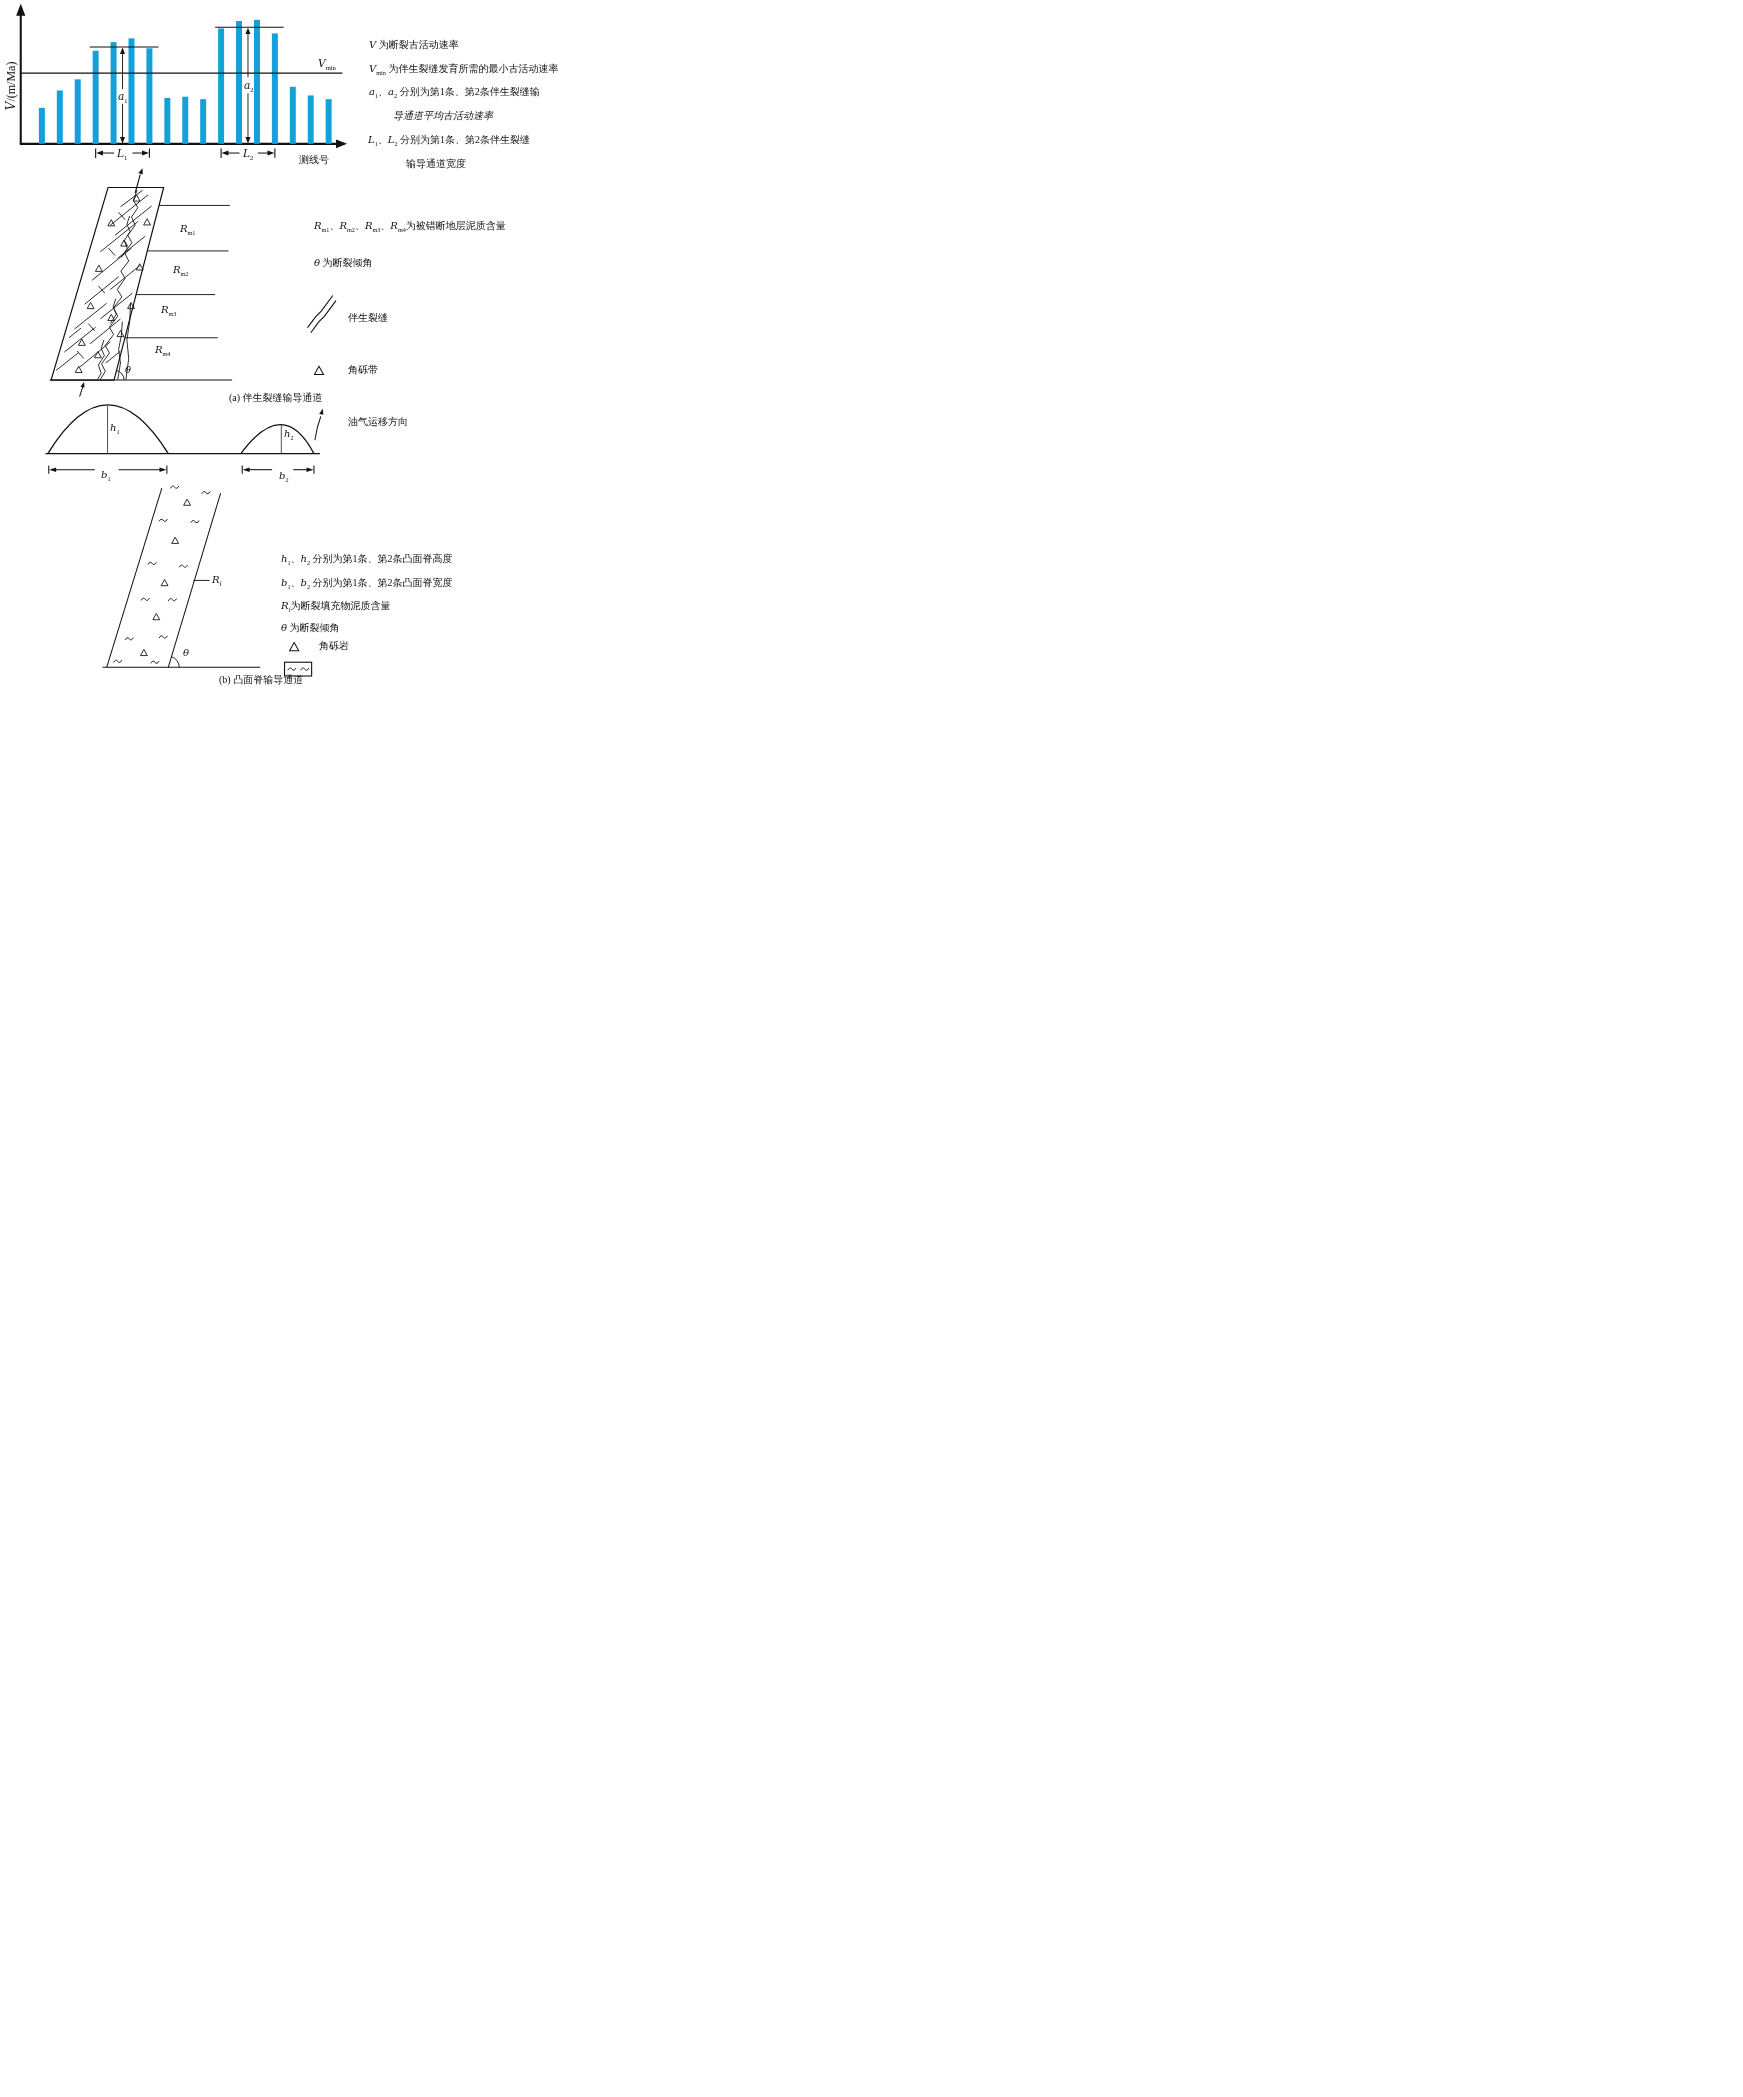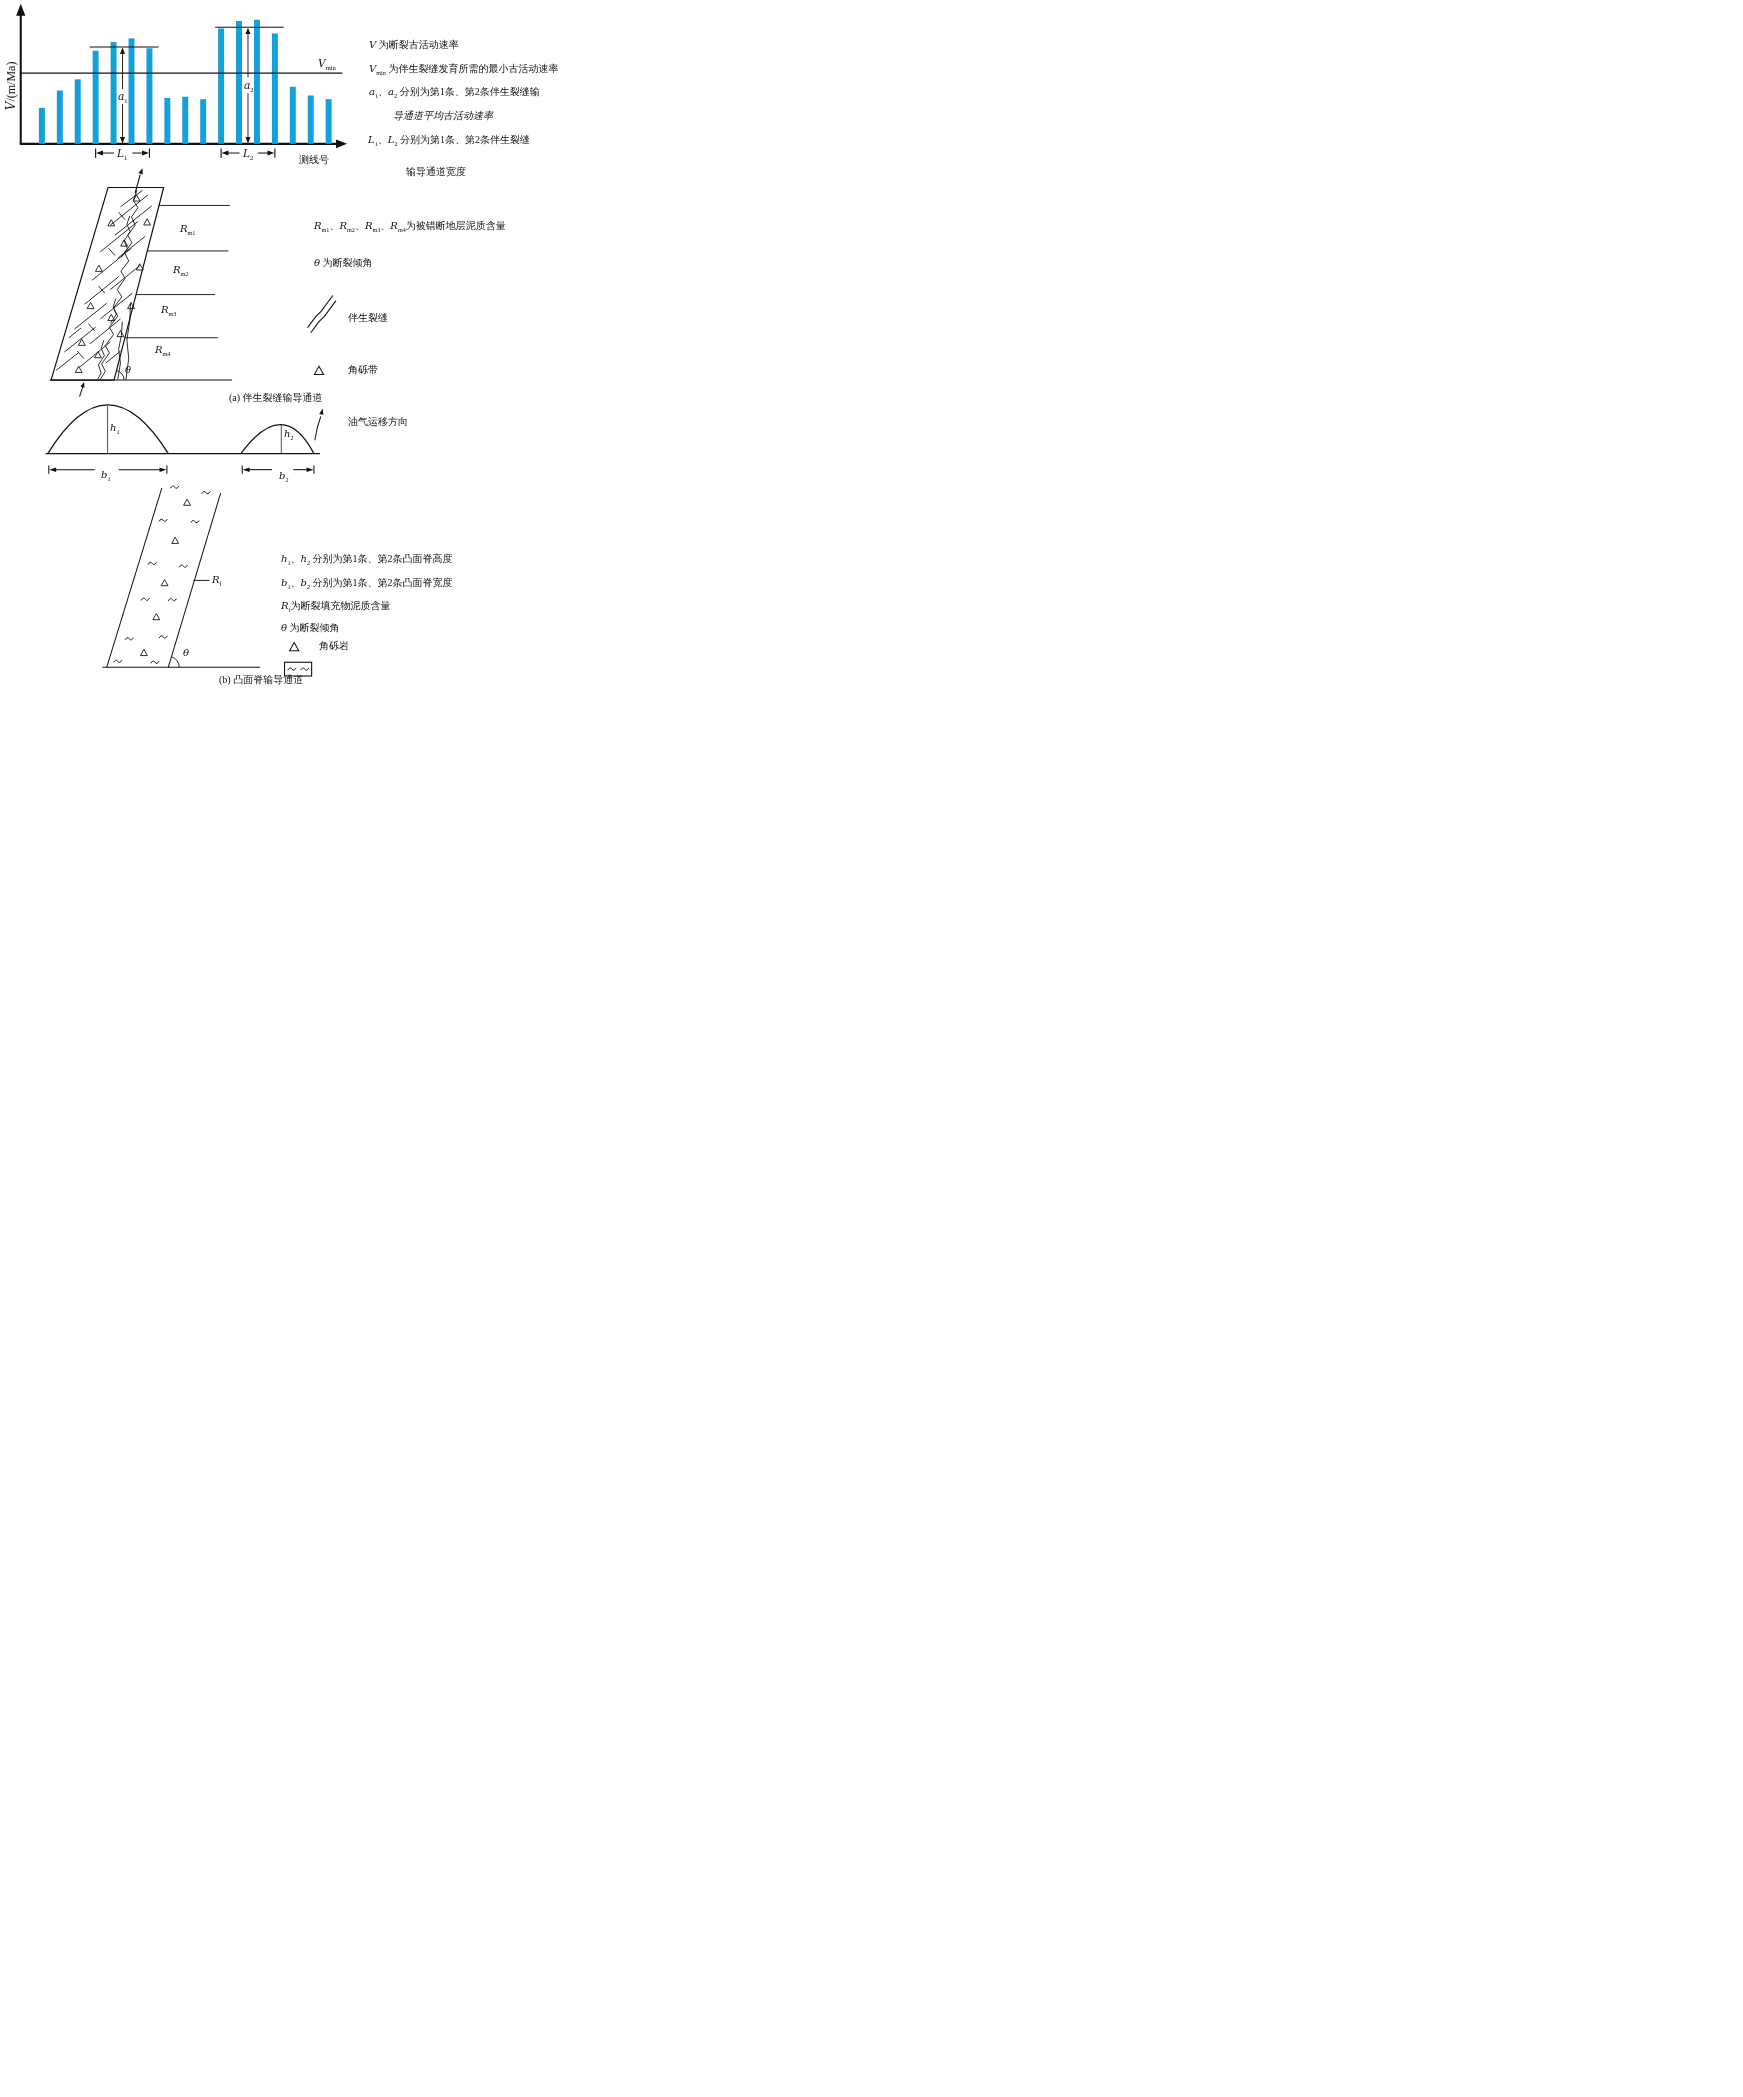--- a/index.html
+++ b/index.html
@@ -200,21 +200,21 @@
   <div class="t big" style="left:244px;top:79px;"><span class="mi">a</span><sub>2</sub></div>
   <div class="t big" style="left:117px;top:147px;"><span class="mi">L</span><sub>1</sub></div>
   <div class="t big" style="left:243px;top:147px;"><span class="mi">L</span><sub>2</sub></div>
   <div class="t" style="left:299px;top:154px;text-align:center;">测线号</div>
 
   <div class="t" style="left:369px;top:39px;"><span class="mi">V</span><span> 为断裂古活动速率</span></div>
   <div class="t" style="left:369px;top:63px;"><span class="mi">V</span><sub>min</sub><span> 为伴生裂缝发育所需的最小古活动速率</span></div>
   <div class="t" style="left:369px;top:86px;"><span class="mi">a</span><sub>1</sub><span>、</span><span class="mi">a</span><sub>2</sub><span> 分别为第1条、第2条伴生裂缝输</span></div>
   <div class="t" style="left:393px;top:110px;font-style:italic;">导通道平均古活动速率</div>
   <div class="t" style="left:368px;top:134px;"><span class="mi">L</span><sub>1</sub><span>、</span><span class="mi">L</span><sub>2</sub><span> 分别为第1条、第2条伴生裂缝</span></div>
-  <div class="t" style="left:406px;top:158px;margin-top:8px;">输导通道宽度</div>
+  <div class="t" style="left:406px;top:158px;">输导通道宽度</div>
 
   <div class="t" style="left:180px;top:223px;"><span class="mi">R</span><sub>m1</sub></div>
   <div class="t" style="left:173px;top:264px;"><span class="mi">R</span><sub>m2</sub></div>
   <div class="t" style="left:161px;top:304px;"><span class="mi">R</span><sub>m3</sub></div>
   <div class="t" style="left:155px;top:344px;"><span class="mi">R</span><sub>m4</sub></div>
   <div class="t" style="left:125px;top:364px;"><span class="mi">θ</span></div>
   <div class="t" style="left:216px;top:392px;margin-left:13px;">(a) 伴生裂缝输导通道</div>
 
   <div class="t" style="left:314px;top:220px;"><span class="mi">R</span><sub>m1</sub><span>、</span><span class="mi">R</span><sub>m2</sub><span>、</span><span class="mi">R</span><sub>m3</sub><span>、</span><span class="mi">R</span><sub>m4</sub><span>为被错断地层泥质含量</span></div>
   <div class="t" style="left:314px;top:257px;"><span class="mi">θ</span><span> 为断裂倾角</span></div>

